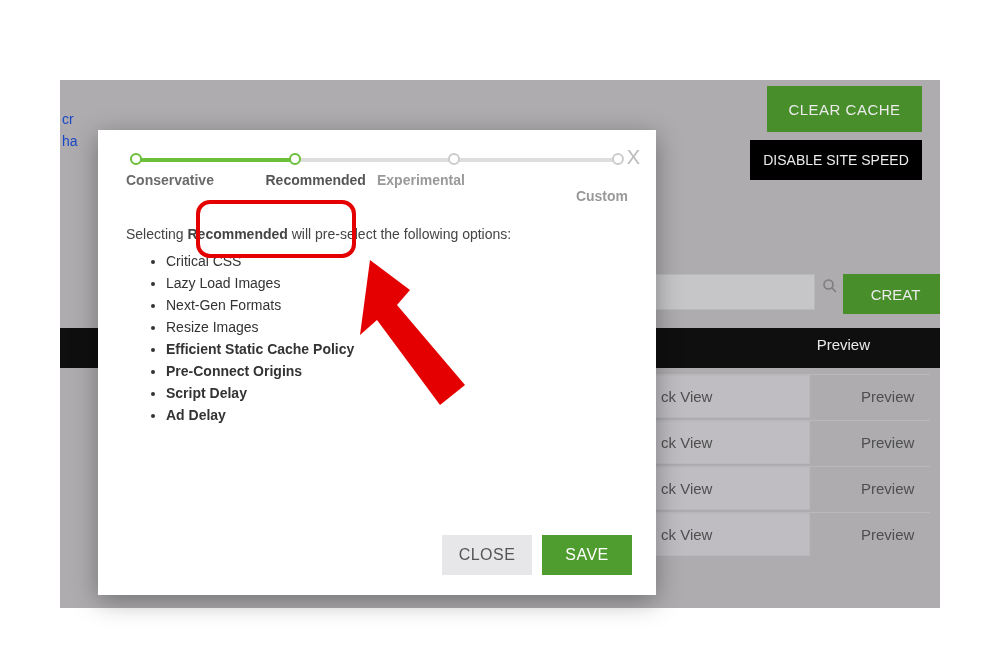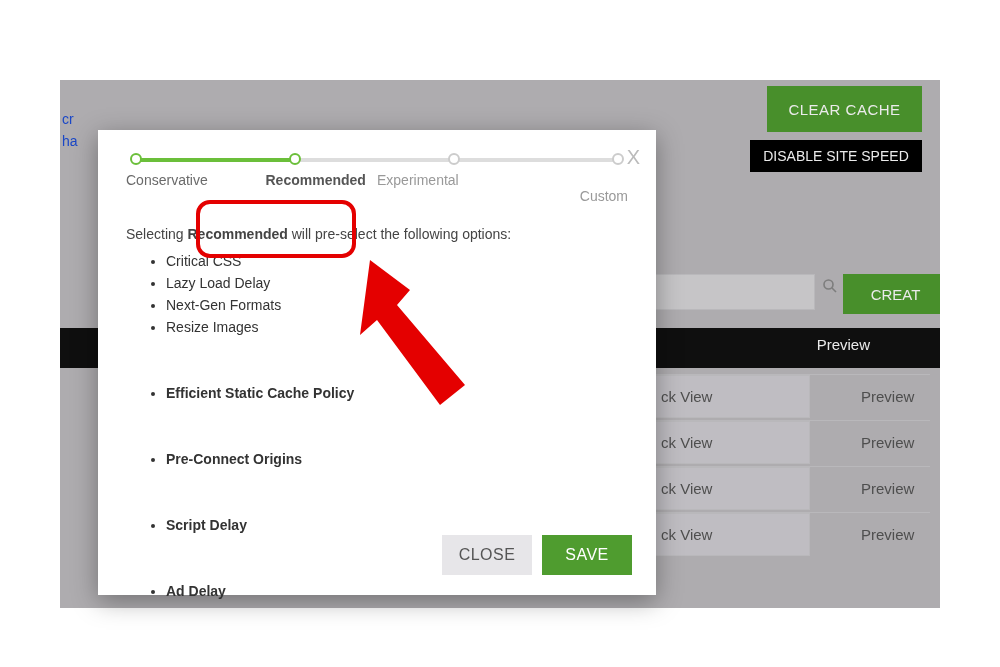--- a/index.html
+++ b/index.html
@@ -29,21 +29,21 @@
     width: 155px; height: 46px;
     background: #4f9c2f;
     color: #fff;
     font-size: 15px;
     letter-spacing: 0.5px;
     display: flex; align-items: center; justify-content: center;
   }
   .btn-disable {
     position: absolute;
     right: 18px; top: 60px;
-    width: 172px; height: 32px;
+    width: 172px; height: 40px;
     background: #000;
     color: #fff;
     font-size: 14px;
     display: flex; align-items: center; justify-content: center;
   }
 
   
   .search {
     position: absolute;
     left: 590px; top: 194px;
@@ -174,21 +174,21 @@
   .stop0 { left: -6px; }
   .stop1 { left: calc(33% - 6px); }
   .stop2 { left: calc(66% - 6px); }
   .stop3 { left: calc(100% - 6px); }
 
   .step-labels {
     display: flex;
     margin: 10px 0 22px 0;
     font-size: 14px;
   }
-  .step-labels > div { width: 25%; color: #999; }
+  .step-labels > div { width: 25%; color: #999; font-weight: bold; }
   .step-labels .active { color: #555; font-weight: bold; }
   .step-labels .plain { color: #6a6a6a; }
   .lbl-conservative { text-align: left; }
   .lbl-recommended { text-align: left; padding-left: 14px; }
   .lbl-experimental { }
   .lbl-custom { text-align: right; margin-top: 16px; }
 
   
   .red-box {
     position: absolute;
@@ -205,21 +205,21 @@
   }
   .desc b { font-weight: bold; }
 
   ul.opts {
     margin-left: 40px;
     font-size: 14px;
     color: #333;
     line-height: 22px;
   }
   ul.opts li { list-style: disc; }
-  ul.opts li.b { font-weight: bold; margin-top: 44px; }
+  ul.opts li.b { font-weight: bold; }
 
   
   .modal-actions {
     position: absolute;
     right: 24px; bottom: 20px;
     display: flex;
     gap: 10px;
   }
   .btn-close {
     width: 90px; height: 40px;
@@ -311,21 +311,21 @@
       <div class="lbl-experimental">Experimental</div>
       <div class="lbl-custom">Custom</div>
     </div>
 
     <div class="desc">
       <span>Selecting </span><b>Recommended</b><span> will pre-select the following options:</span>
     </div>
 
     <ul class="opts">
       <li>Critical CSS</li>
-      <li>Lazy Load Delay</li>
+      <li>Lazy Load Images</li>
       <li>Next-Gen Formats</li>
       <li>Resize Images</li>
       <li class="b">Efficient Static Cache Policy</li>
       <li class="b">Pre-Connect Origins</li>
       <li class="b">Script Delay</li>
       <li class="b">Ad Delay</li>
     </ul>
 
     <div class="modal-actions">
       <div class="btn-close">CLOSE</div>

